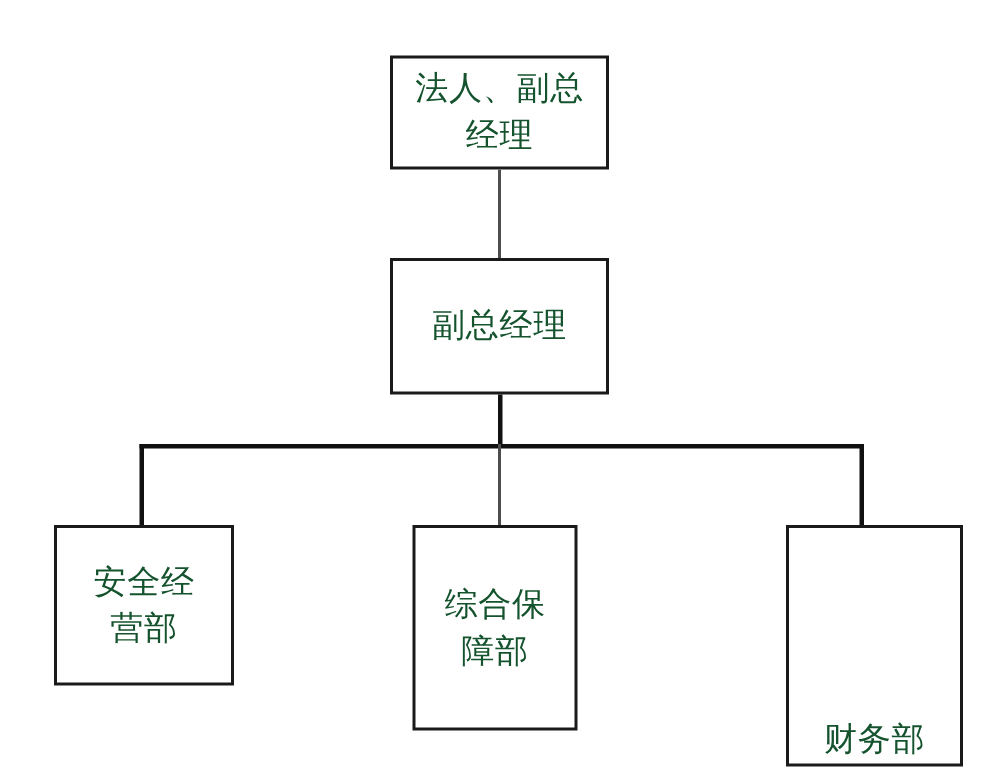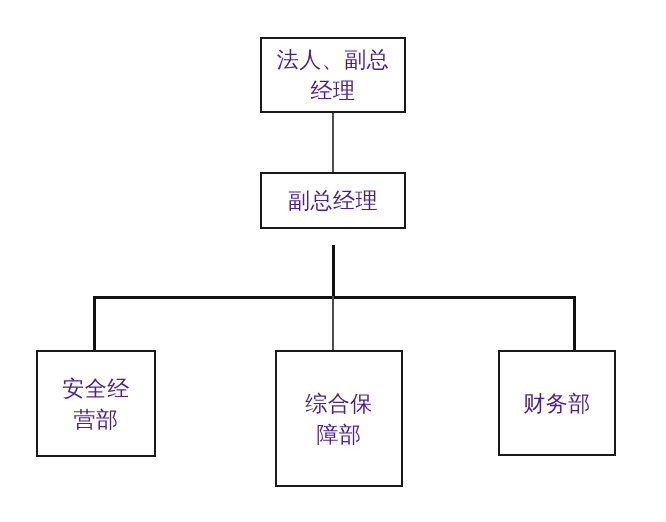--- a/index.html
+++ b/index.html
@@ -25,59 +25,60 @@
     background: #ffffff;
     border: 2px solid #1a1a1a;
     display: flex;
     align-items: center;
     justify-content: center;
     z-index: 2;
   }
   .node-label {
     font-size: 22px;
     line-height: 31px;
-    color: #4c1d95;
+    color: #14532d;
     text-align: center;
     letter-spacing: 0.5px;
     white-space: pre-line;
     padding: 0 4px;
   }
 
   
   .node-ceo {
     left: 260px;
     top: 37px;
     width: 146px;
     height: 76px;
   }
   
   .node-deputy {
     left: 260px;
     top: 172px;
     width: 146px;
-    height: 57px;
+    height: 91px;
   }
   
   .node-dept-0 {
     left: 36px;
     top: 350px;
     width: 120px;
     height: 107px;
   }
   .node-dept-1 {
     left: 275px;
     top: 350px;
-    width: 128px;
+    width: 110px;
     height: 137px;
   }
   .node-dept-2 {
-    left: 498px;
+    left: 524px;
     top: 350px;
     width: 118px;
-    height: 106px;
+    height: 161px;
+    align-items: flex-end;
   }
 
   
   .conn {
     position: absolute;
     z-index: 1;
   }
   .conn-v-thin {
     width: 2px;
     background: #4d4d4d;

